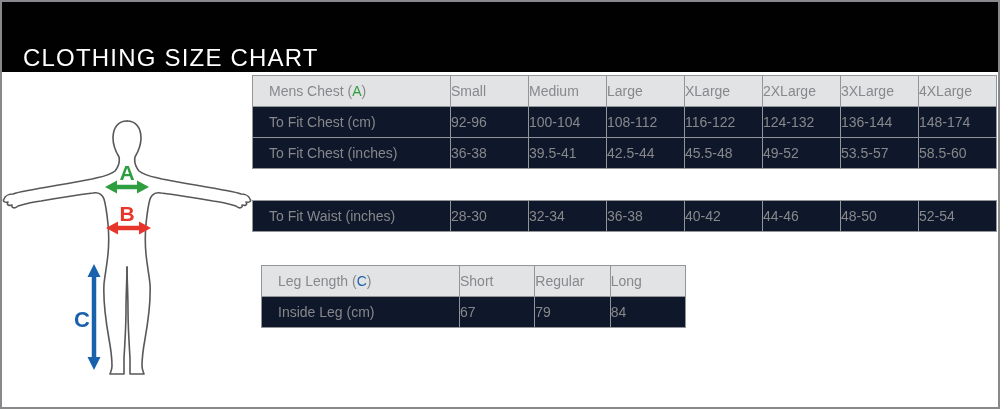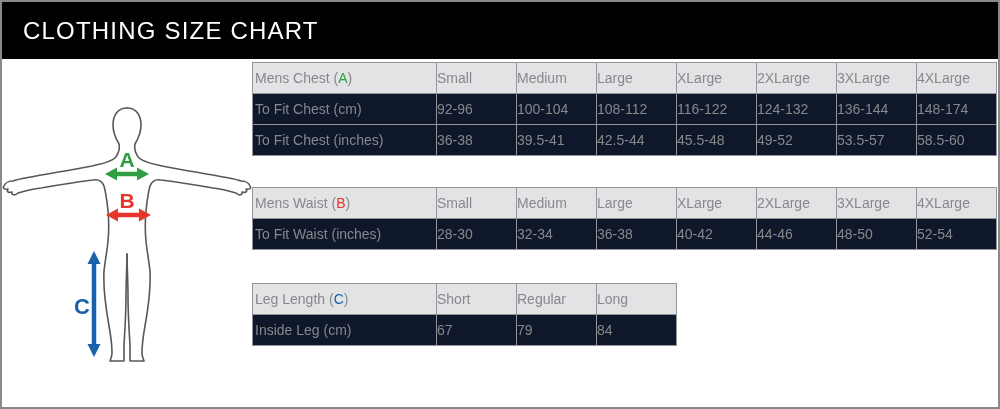--- a/index.html
+++ b/index.html
@@ -3,45 +3,45 @@
 <meta charset="utf-8">
 <style>
   html,body{margin:0;padding:0;background:#fff;}
   .frame{
     width:1000px;height:409px;box-sizing:border-box;
     border:2px solid #88898c;background:#fff;
     font-family:"Liberation Sans",sans-serif;
     overflow:hidden;
   }
   .title-bar{
-    height:57px;background:#010101;display:flex;align-items:center;
+    height:70px;background:#010101;display:flex;align-items:flex-end;
     padding-left:21px;box-sizing:border-box;
   }
   .title{
     color:#ffffff;font-size:24px;font-weight:500;letter-spacing:1.2px;
   }
   .content{display:flex;height:348px;}
   .diagram-panel{width:250px;min-width:250px;background:#fff;position:relative;}
   .tables-panel{flex:1;background:#fff;}
   table{
     border-collapse:collapse;table-layout:fixed;
     color:#87888b;font-size:14px;
   }
   .t-main{width:745px;}
   .t-leg{width:425px;}
   th,td{
     border:1px solid #939598;height:30px;padding:0;text-align:left;
     font-weight:normal;overflow:hidden;white-space:nowrap;
   }
   th{background:#e2e3e5;}
   td{background:#0f172a;}
-  .lbl{text-align:left;padding-left:2px;width:181px;}
+  .lbl{text-align:left;padding-left:16px;width:181px;}
   .t1{margin-top:3px;}
   .t2{margin-top:31px;}
-  .t3{margin-top:33px;}
+  .t3{margin-top:33px;margin-left:9px;}
   .g{color:#2f9e41;}
   .r{color:#e8352b;}
   .b{color:#1961ac;}
   svg text{font-family:"Liberation Sans",sans-serif;font-weight:bold;}
 </style>
 </head>
 <body>
 
 <div class="frame">
 
@@ -138,30 +138,20 @@
           <td>45.5-48</td>
           <td>49-52</td>
           <td>53.5-57</td>
           <td>58.5-60</td>
         </tr>
       </tbody>
         </table>
 
       <table class="t-main t2">
         <tbody>
-            <tr>
-          <th class="lbl"><span>Mens Waist (</span><span class="r">B</span><span>)</span></th>
-          <th>Small</th>
-          <th>Medium</th>
-          <th>Large</th>
-          <th>XLarge</th>
-          <th>2XLarge</th>
-          <th>3XLarge</th>
-          <th>4XLarge</th>
-        </tr>
         <tr>
           <td class="lbl">To Fit Waist (inches)</td>
           <td>28-30</td>
           <td>32-34</td>
           <td>36-38</td>
           <td>40-42</td>
           <td>44-46</td>
           <td>48-50</td>
           <td>52-54</td>
         </tr>

